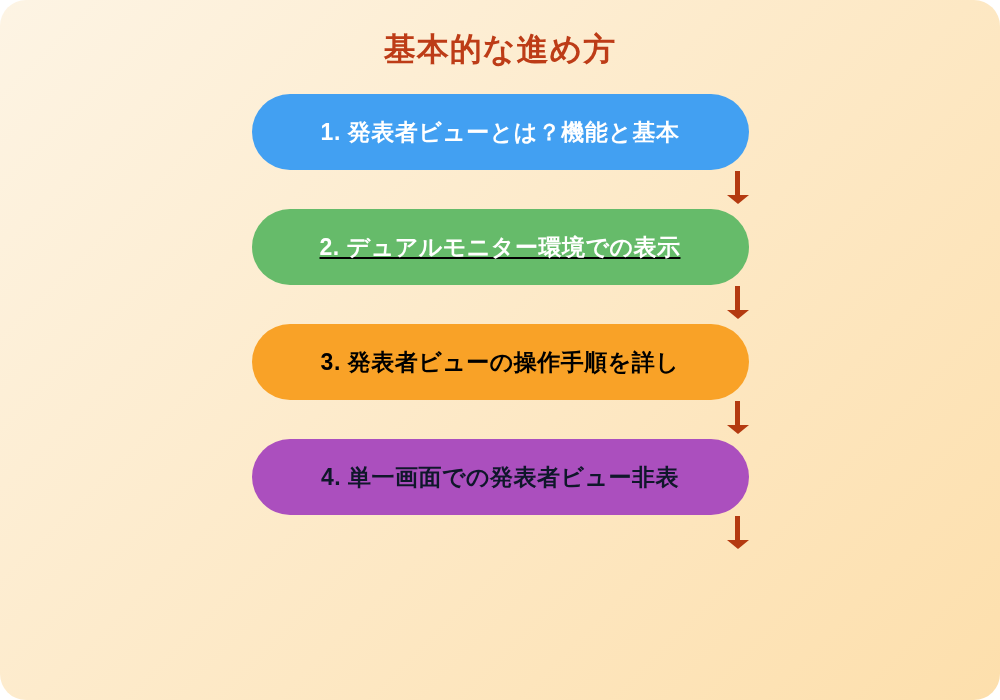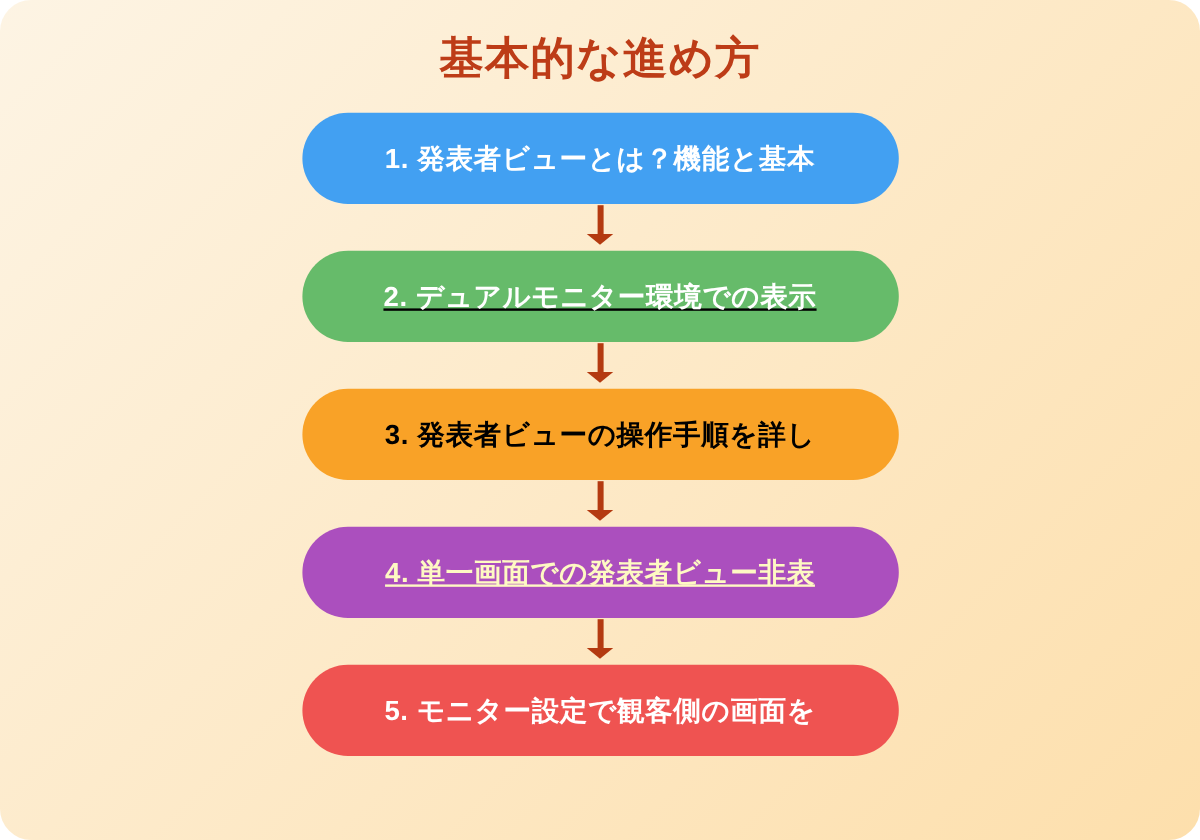--- a/index.html
+++ b/index.html
@@ -14,31 +14,31 @@
     height: 700px;
     border-radius: 26px;
     overflow: hidden;
     display: flex;
     flex-direction: column;
     align-items: center;
     box-sizing: border-box;
   }
   .title {
     margin-top: 30px;
-    font-size: 37px;
+    font-size: 32px;
     line-height: 38px;
     font-weight: bold;
     letter-spacing: 1px;
     text-align: center;
   }
   .flow {
     margin-top: 26px;
     display: flex;
     flex-direction: column;
-    align-items: center;
+    align-items: flex-end;
   }
   .step {
     width: 497px;
     height: 76px;
     border-radius: 38px;
     display: flex;
     align-items: center;
     justify-content: center;
   }
   .step-label {
@@ -98,26 +98,23 @@
     <div class="step" style="background: rgb(249, 162, 39);">
       <span class="step-label" style="color: #000000;">3. 発表者ビューの操作手順を詳し</span>
     </div>
 
     <div class="arrow">
       <div class="arrow-stem" style="background: rgb(180, 58, 16);"></div>
       <div class="arrow-head" style="border-top-color: rgb(180, 58, 16);"></div>
     </div>
 
     <div class="step" style="background: rgb(171, 79, 190);">
-      <span class="step-label" style="color: #fef9c3; text-decoration: underline;">4. 単一画面での発表者ビュー非表</span>
+      <span class="step-label" style="color: #0f172a;">4. 単一画面での発表者ビュー非表</span>
     </div>
 
     <div class="arrow">
       <div class="arrow-stem" style="background: rgb(180, 58, 16);"></div>
       <div class="arrow-head" style="border-top-color: rgb(180, 58, 16);"></div>
     </div>
 
-    <div class="step" style="background: rgb(239, 83, 81);">
-      <span class="step-label" style="color: rgb(255, 255, 255);">5. モニター設定で観客側の画面を</span>
-    </div>
 
   </div>
 </div>
 
 </body></html>

